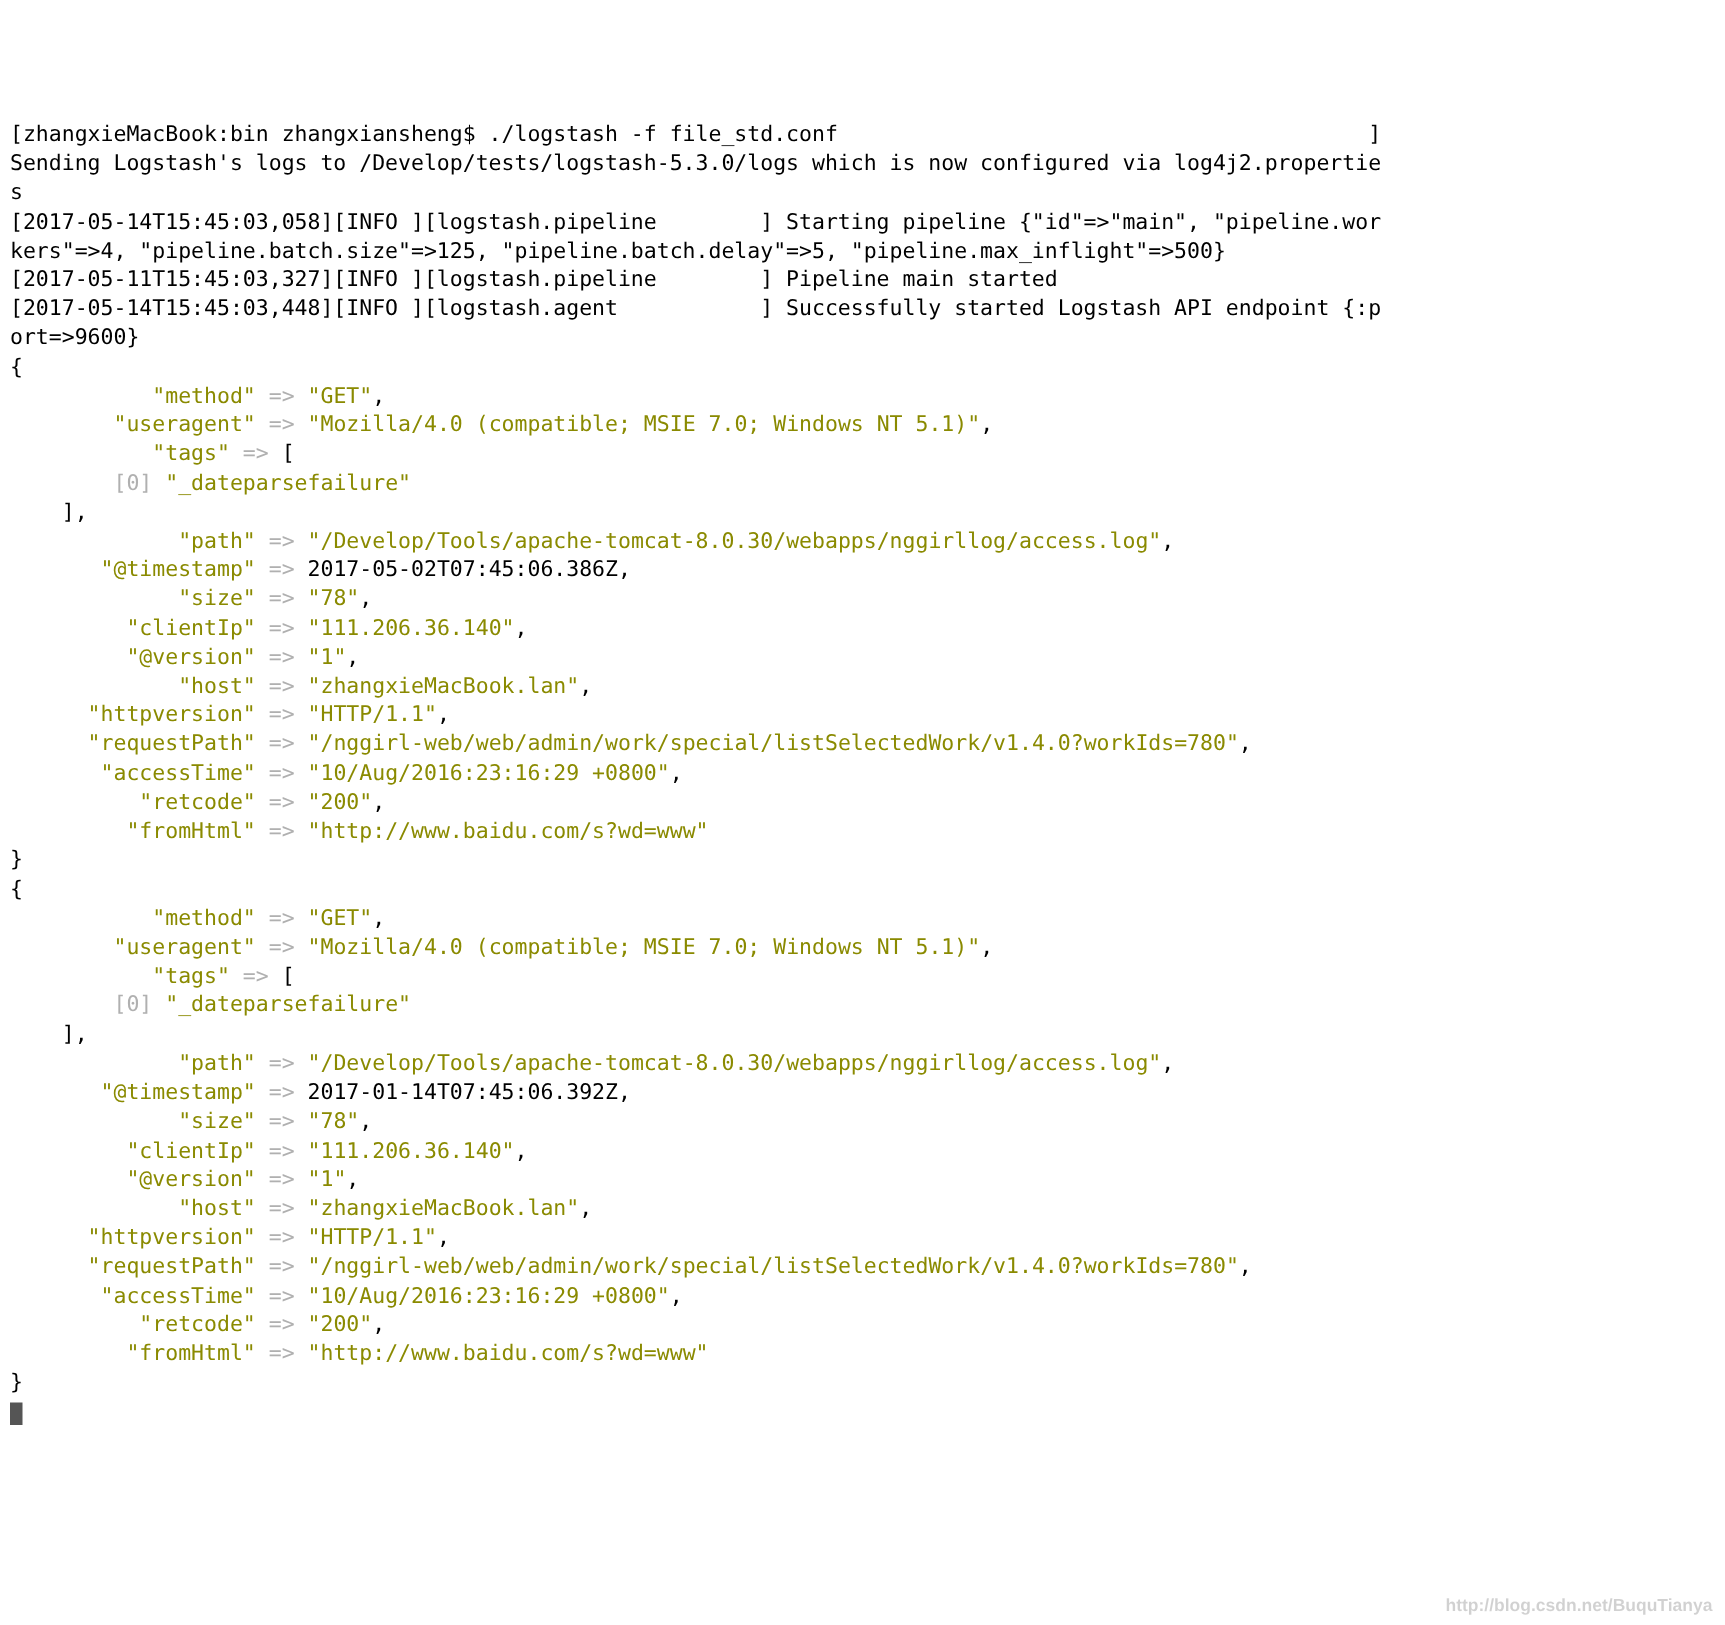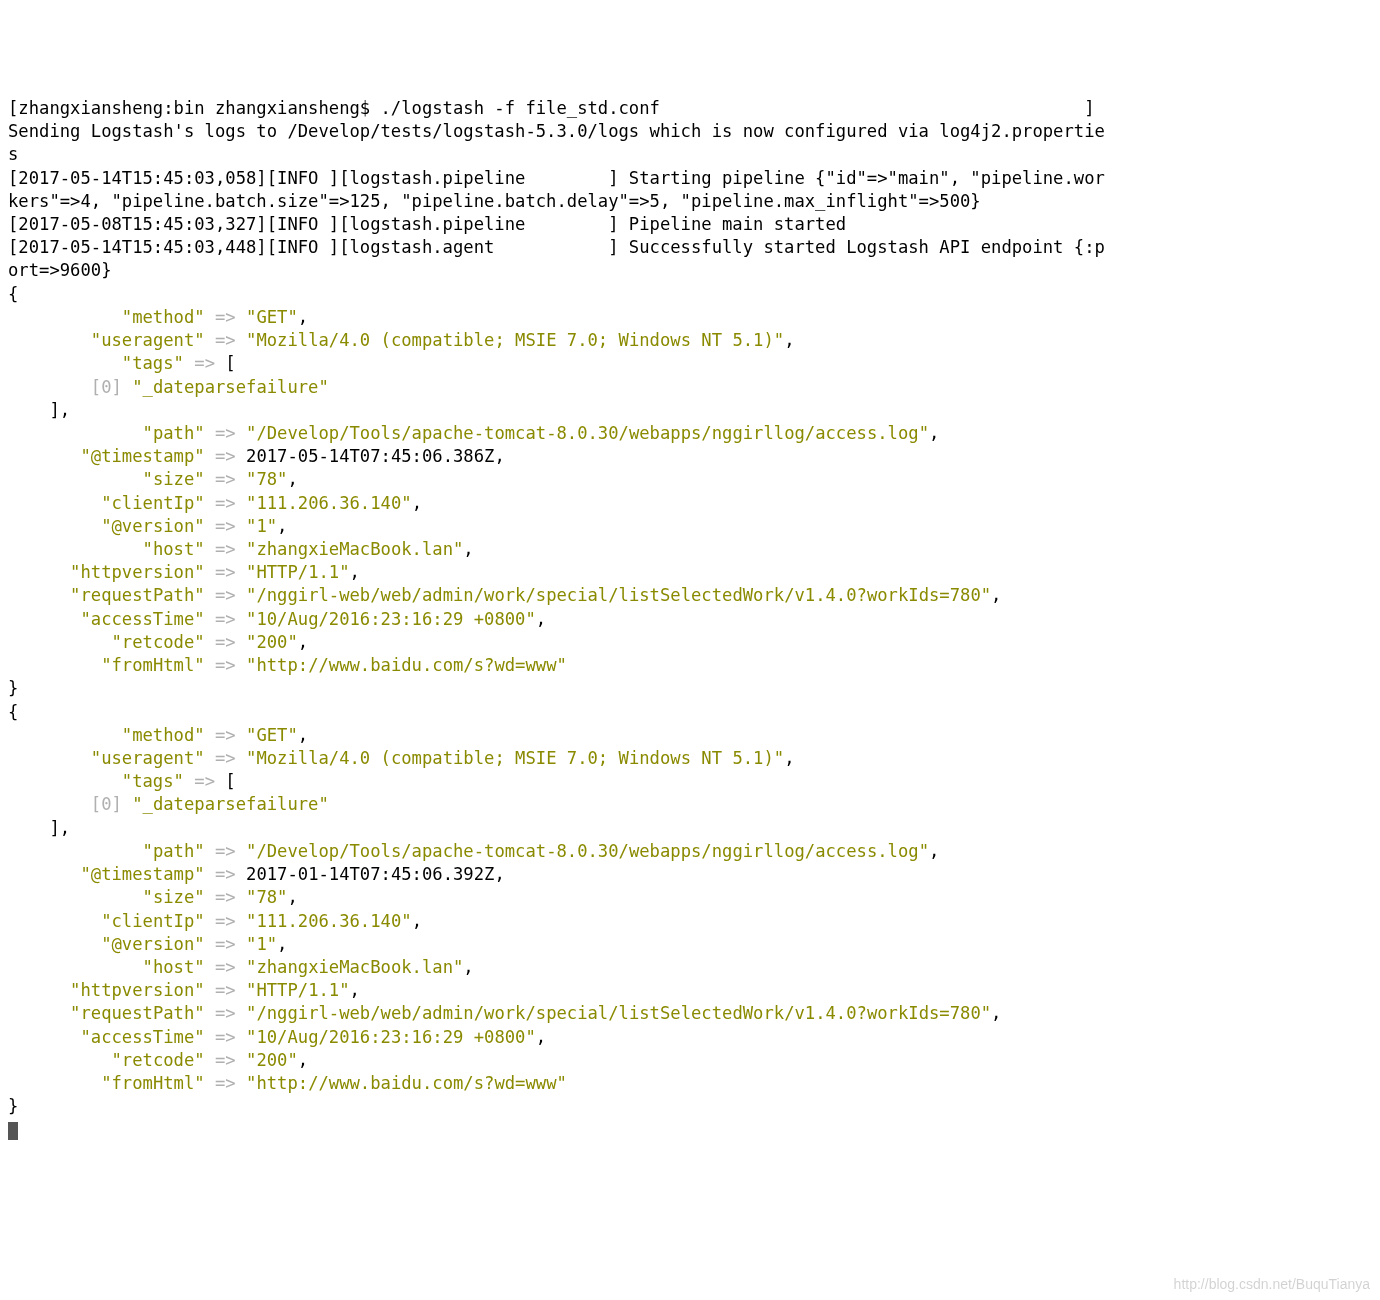--- a/index.html
+++ b/index.html
@@ -20,50 +20,51 @@
   .v { color: #8a8a00; }   
   .b { color: #000; }      
   .idx { color: #b0b0b0; }
   .watermark {
     position: fixed;
     bottom: 6px;
     right: 10px;
     font-size: 14px;
     color: rgba(0,0,0,0.18);
     font-family: sans-serif;
+    font-weight: bold;
   }
   .cursor {
     display:inline-block;
     width: 10px;
     height: 18px;
     background:#555;
     vertical-align: text-bottom;
   }
 </style>
 </head>
 <body>
 
 
 
-<div id="out"><span class="b">[zhangxiansheng:bin zhangxiansheng$ ./logstash -f file_std.conf                                         ]</span>
+<div id="out"><span class="b">[zhangxieMacBook:bin zhangxiansheng$ ./logstash -f file_std.conf                                         ]</span>
 <span class="b">Sending Logstash's logs to /Develop/tests/logstash-5.3.0/logs which is now configured via log4j2.propertie
 s</span>
 <span class="b">[2017-05-14T15:45:03,058][INFO ][logstash.pipeline        ] Starting pipeline {"id"=&gt;"main", "pipeline.wor
 kers"=&gt;4, "pipeline.batch.size"=&gt;125, "pipeline.batch.delay"=&gt;5, "pipeline.max_inflight"=&gt;500}</span>
-<span class="b">[2017-05-08T15:45:03,327][INFO ][logstash.pipeline        ] Pipeline main started</span>
+<span class="b">[2017-05-11T15:45:03,327][INFO ][logstash.pipeline        ] Pipeline main started</span>
 <span class="b">[2017-05-14T15:45:03,448][INFO ][logstash.agent           ] Successfully started Logstash API endpoint {:p
 ort=&gt;9600}</span>
 {
            <span class="k">"method"</span> <span class="a">=&gt;</span> <span class="v">"GET"</span>,
         <span class="k">"useragent"</span> <span class="a">=&gt;</span> <span class="v">"Mozilla/4.0 (compatible; MSIE 7.0; Windows NT 5.1)"</span>,
            <span class="k">"tags"</span> <span class="a">=&gt;</span> [
         <span class="idx">[0]</span> <span class="v">"_dateparsefailure"</span>
     ],
              <span class="k">"path"</span> <span class="a">=&gt;</span> <span class="v">"/Develop/Tools/apache-tomcat-8.0.30/webapps/nggirllog/access.log"</span>,
-       <span class="k">"@timestamp"</span> <span class="a">=&gt;</span> <span class="b">2017-05-14T07:45:06.386Z</span>,
+       <span class="k">"@timestamp"</span> <span class="a">=&gt;</span> <span class="b">2017-05-02T07:45:06.386Z</span>,
              <span class="k">"size"</span> <span class="a">=&gt;</span> <span class="v">"78"</span>,
          <span class="k">"clientIp"</span> <span class="a">=&gt;</span> <span class="v">"111.206.36.140"</span>,
          <span class="k">"@version"</span> <span class="a">=&gt;</span> <span class="v">"1"</span>,
              <span class="k">"host"</span> <span class="a">=&gt;</span> <span class="v">"zhangxieMacBook.lan"</span>,
       <span class="k">"httpversion"</span> <span class="a">=&gt;</span> <span class="v">"HTTP/1.1"</span>,
       <span class="k">"requestPath"</span> <span class="a">=&gt;</span> <span class="v">"/nggirl-web/web/admin/work/special/listSelectedWork/v1.4.0?workIds=780"</span>,
        <span class="k">"accessTime"</span> <span class="a">=&gt;</span> <span class="v">"10/Aug/2016:23:16:29 +0800"</span>,
           <span class="k">"retcode"</span> <span class="a">=&gt;</span> <span class="v">"200"</span>,
          <span class="k">"fromHtml"</span> <span class="a">=&gt;</span> <span class="v">"http://www.baidu.com/s?wd=www"</span>
 }

